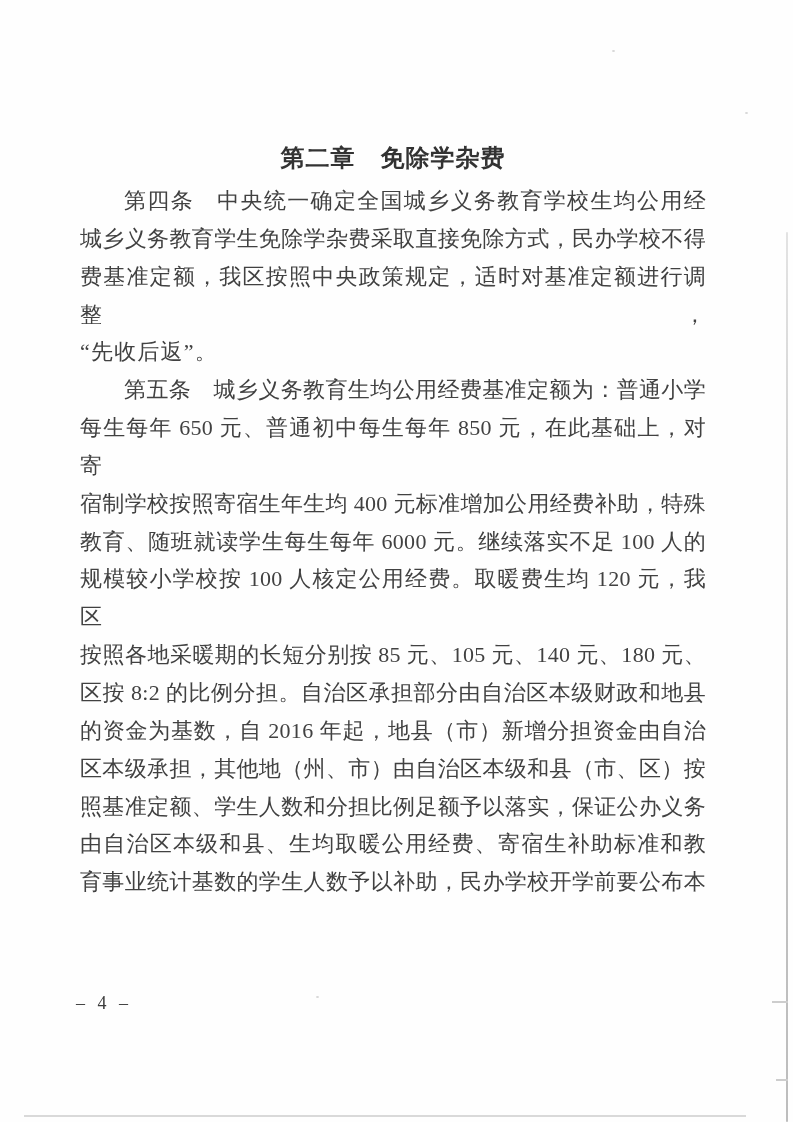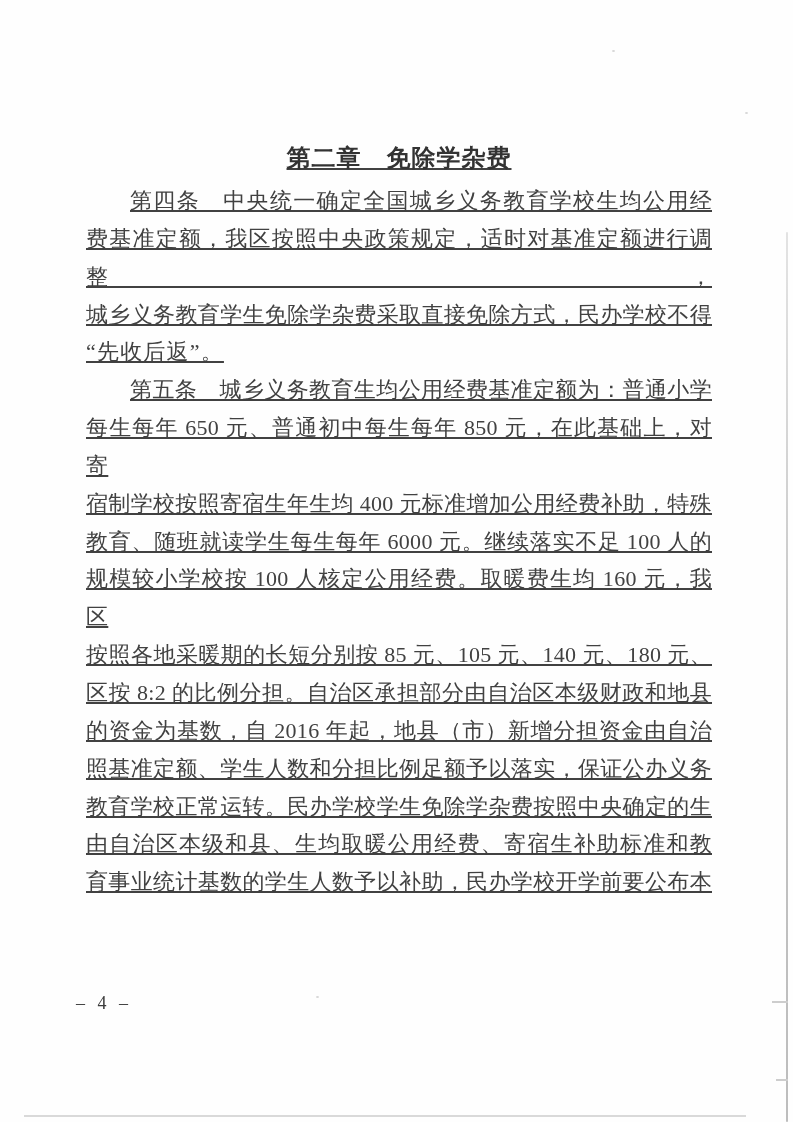--- a/index.html
+++ b/index.html
@@ -14,25 +14,24 @@
     overflow: hidden;
     font-family: "Liberation Serif", "DejaVu Serif", serif;
   }
   .scan-page {
     position: absolute;
     inset: 0;
     background: #fefefe;
   }
   .content {
     position: absolute;
-    left: 86px;
+    left: 80px;
     top: 141px;
     width: 626px;
     color: #414141;
-    text-decoration: underline;
   }
   .chapter-title {
     font-size: 24px;
     font-weight: bold;
     line-height: 34px;
     text-align: center;
     letter-spacing: 1px;
     color: #333333;
     margin: 0 0 7px 0;
   }
@@ -99,37 +98,37 @@
 <body>
 
 <div class="scan-page">
 
   <div class="content">
     <div class="chapter-title">第二章　免除学杂费</div>
 
     <div>
         <div class="article">
           <div class="line first">第四条　中央统一确定全国城乡义务教育学校生均公用经</div>
+          <div class="line">城乡义务教育学生免除学杂费采取直接免除方式，民办学校不得</div>
           <div class="line">费基准定额，我区按照中央政策规定，适时对基准定额进行调整，</div>
-          <div class="line">城乡义务教育学生免除学杂费采取直接免除方式，民办学校不得</div>
           <div class="line end">“先收后返”。</div>
         </div>
         <div class="article">
           <div class="line first">第五条　城乡义务教育生均公用经费基准定额为：普通小学</div>
           <div class="line">每生每年 650 元、普通初中每生每年 850 元，在此基础上，对寄</div>
           <div class="line">宿制学校按照寄宿生年生均 400 元标准增加公用经费补助，特殊</div>
           <div class="line">教育、随班就读学生每生每年 6000 元。继续落实不足 100 人的</div>
-          <div class="line">规模较小学校按 100 人核定公用经费。取暖费生均 160 元，我区</div>
+          <div class="line">规模较小学校按 100 人核定公用经费。取暖费生均 120 元，我区</div>
           <div class="line">按照各地采暖期的长短分别按 85 元、105 元、140 元、180 元、</div>
           <div class="line">区按 8:2 的比例分担。自治区承担部分由自治区本级财政和地县</div>
           <div class="line">的资金为基数，自 2016 年起，地县（市）新增分担资金由自治</div>
+          <div class="line">区本级承担，其他地（州、市）由自治区本级和县（市、区）按</div>
         </div>
         <div class="article">
           <div class="line">照基准定额、学生人数和分担比例足额予以落实，保证公办义务</div>
-          <div class="line">教育学校正常运转。民办学校学生免除学杂费按照中央确定的生</div>
           <div class="line">由自治区本级和县、生均取暖公用经费、寄宿生补助标准和教</div>
           <div class="line">育事业统计基数的学生人数予以补助，民办学校开学前要公布本</div>
         </div>
       </div>
   </div>
 
   <div class="page-number">– 4 –</div>
 
   <div class="scan-edge-right"></div>
   <div class="scan-edge-bottom"></div>

